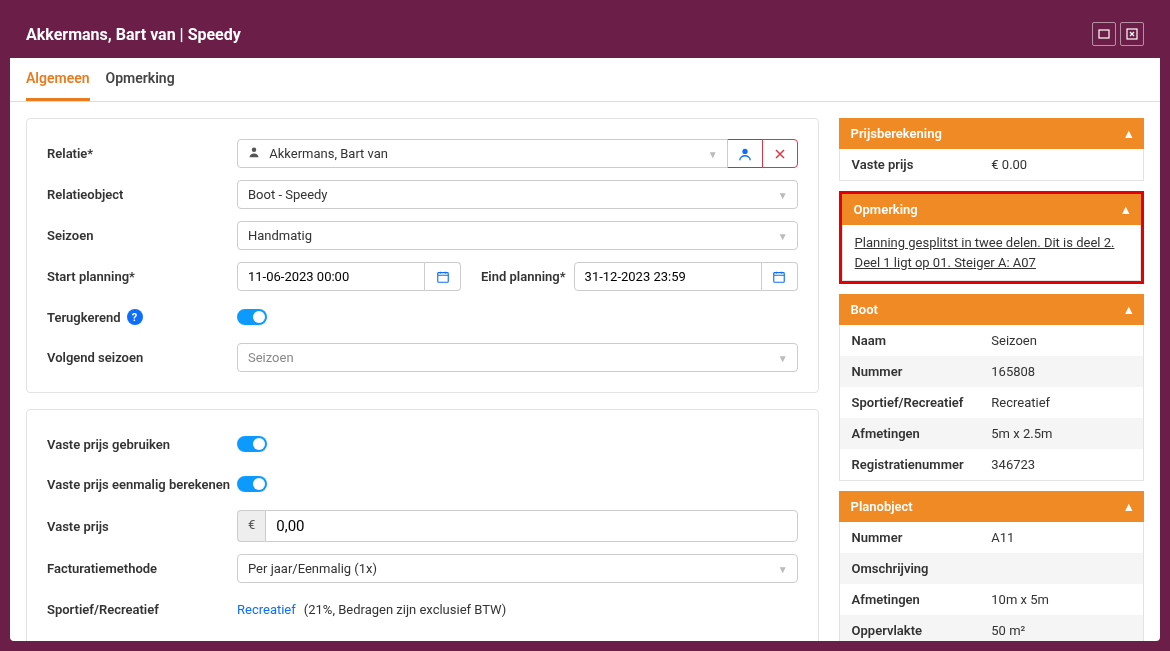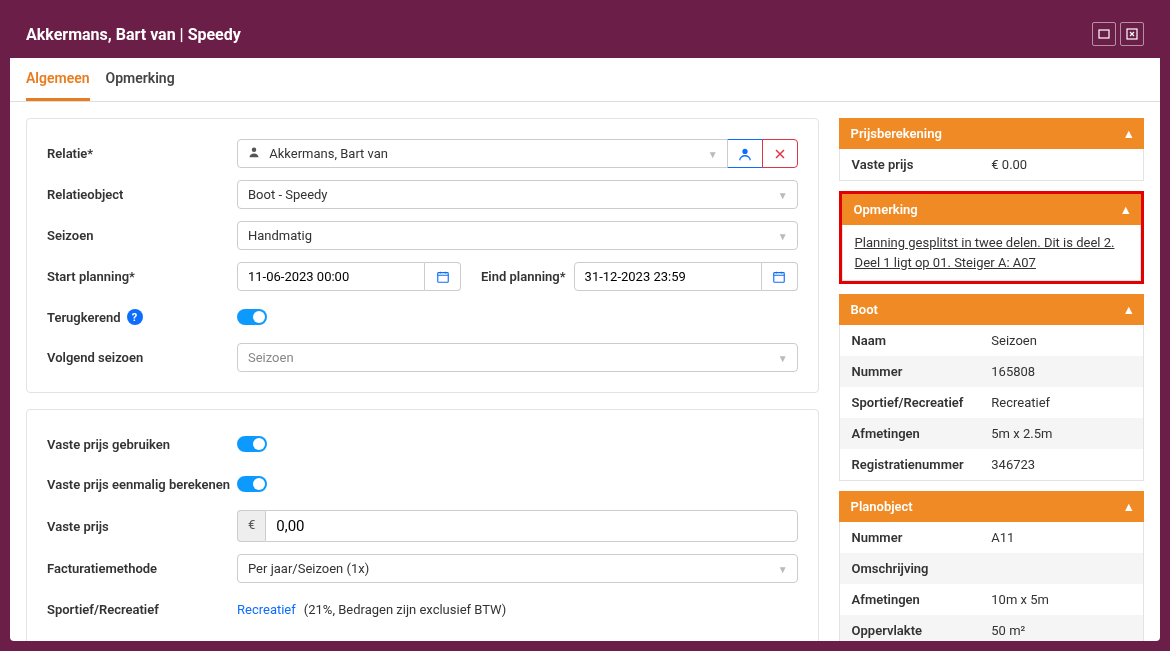--- a/index.html
+++ b/index.html
@@ -192,21 +192,21 @@
             <div class="currency-group">
               <div class="currency-prefix">€</div>
               <input class="currency-input" value="0,00" style="">
             </div>
           </div>
         </div>
         <div class="frow">
           <div class="flabel">Facturatiemethode</div>
           <div class="fbody">
             <div class="select-wrap">
-              <div class="select">Per jaar/Seizoen (1x)</div>
+              <div class="select">Per jaar/Eenmalig (1x)</div>
               <span class="caret">▼</span>
             </div>
           </div>
         </div>
         <div class="frow">
           <div class="flabel">Sportief/Recreatief</div>
           <div class="fbody">
             <span class="link">Recreatief</span>
             <span> (21%, Bedragen zijn exclusief BTW)</span>
           </div>

